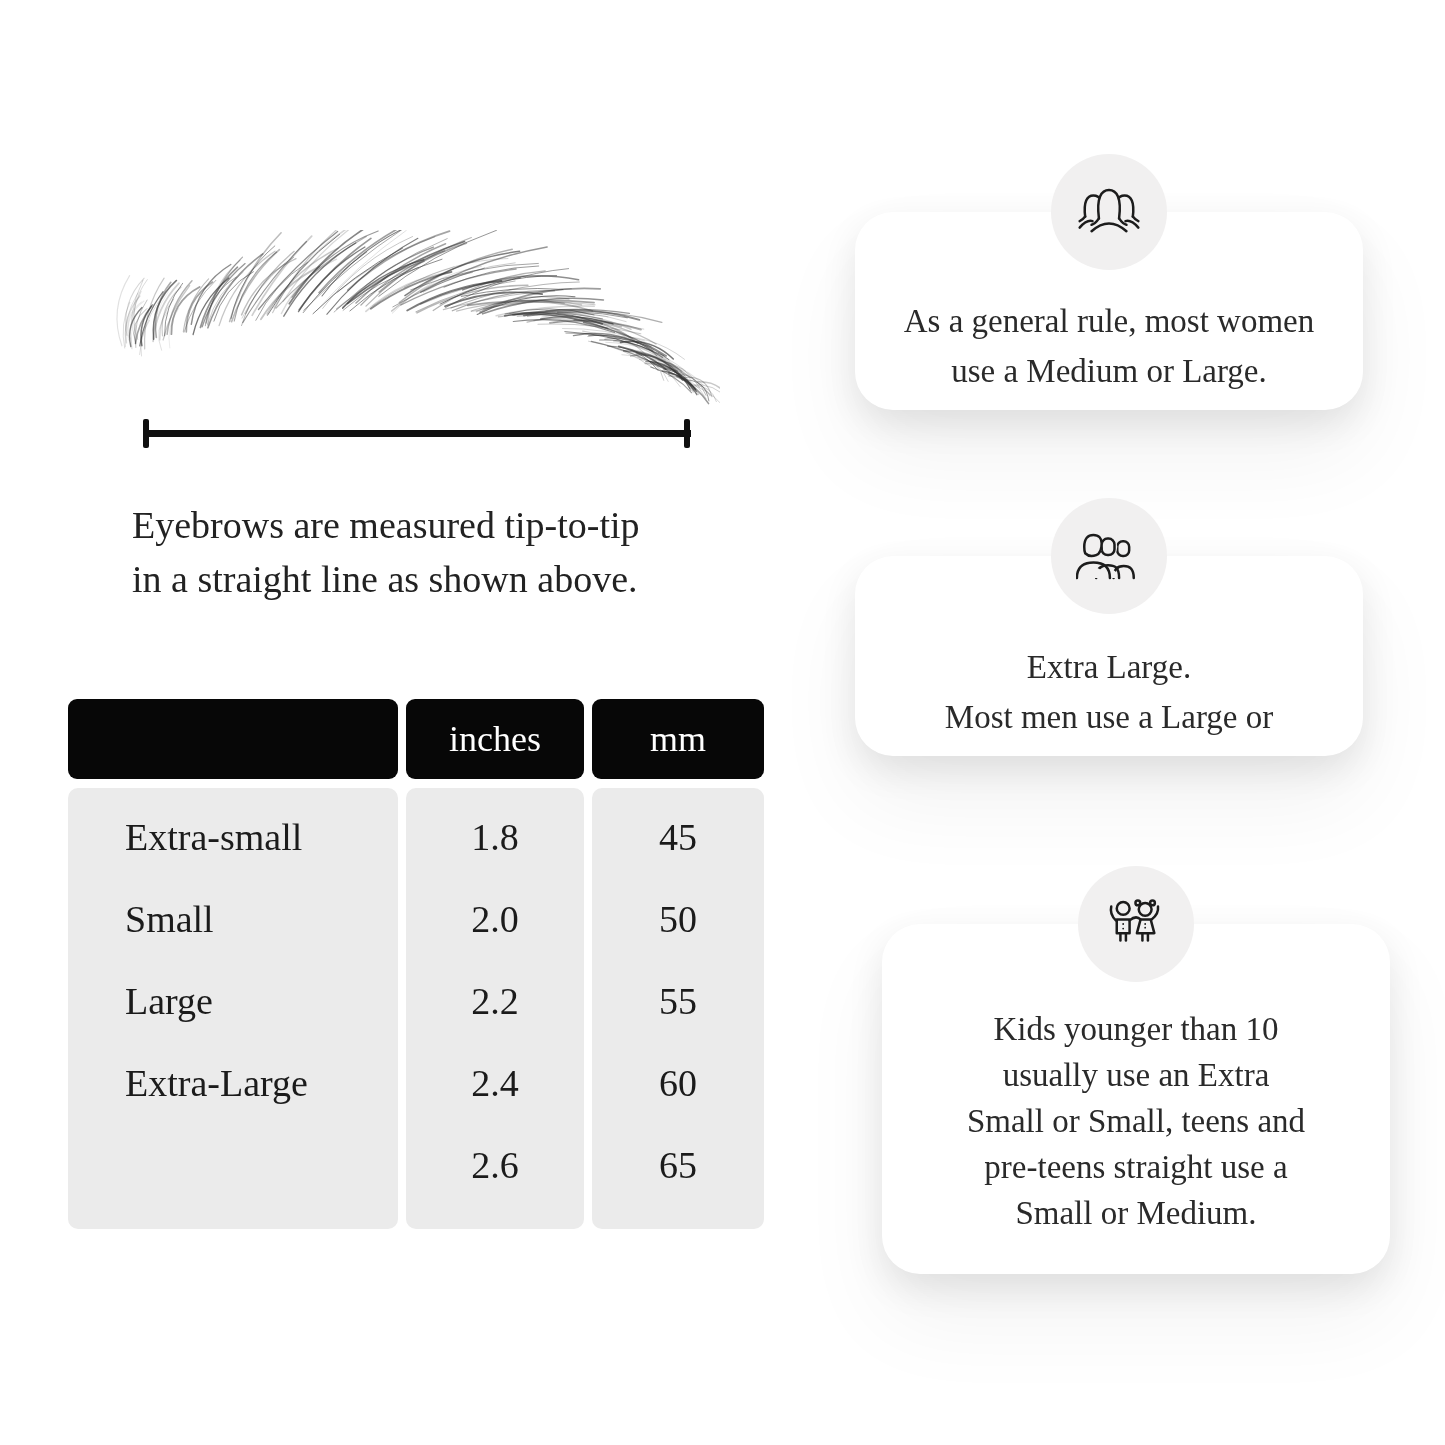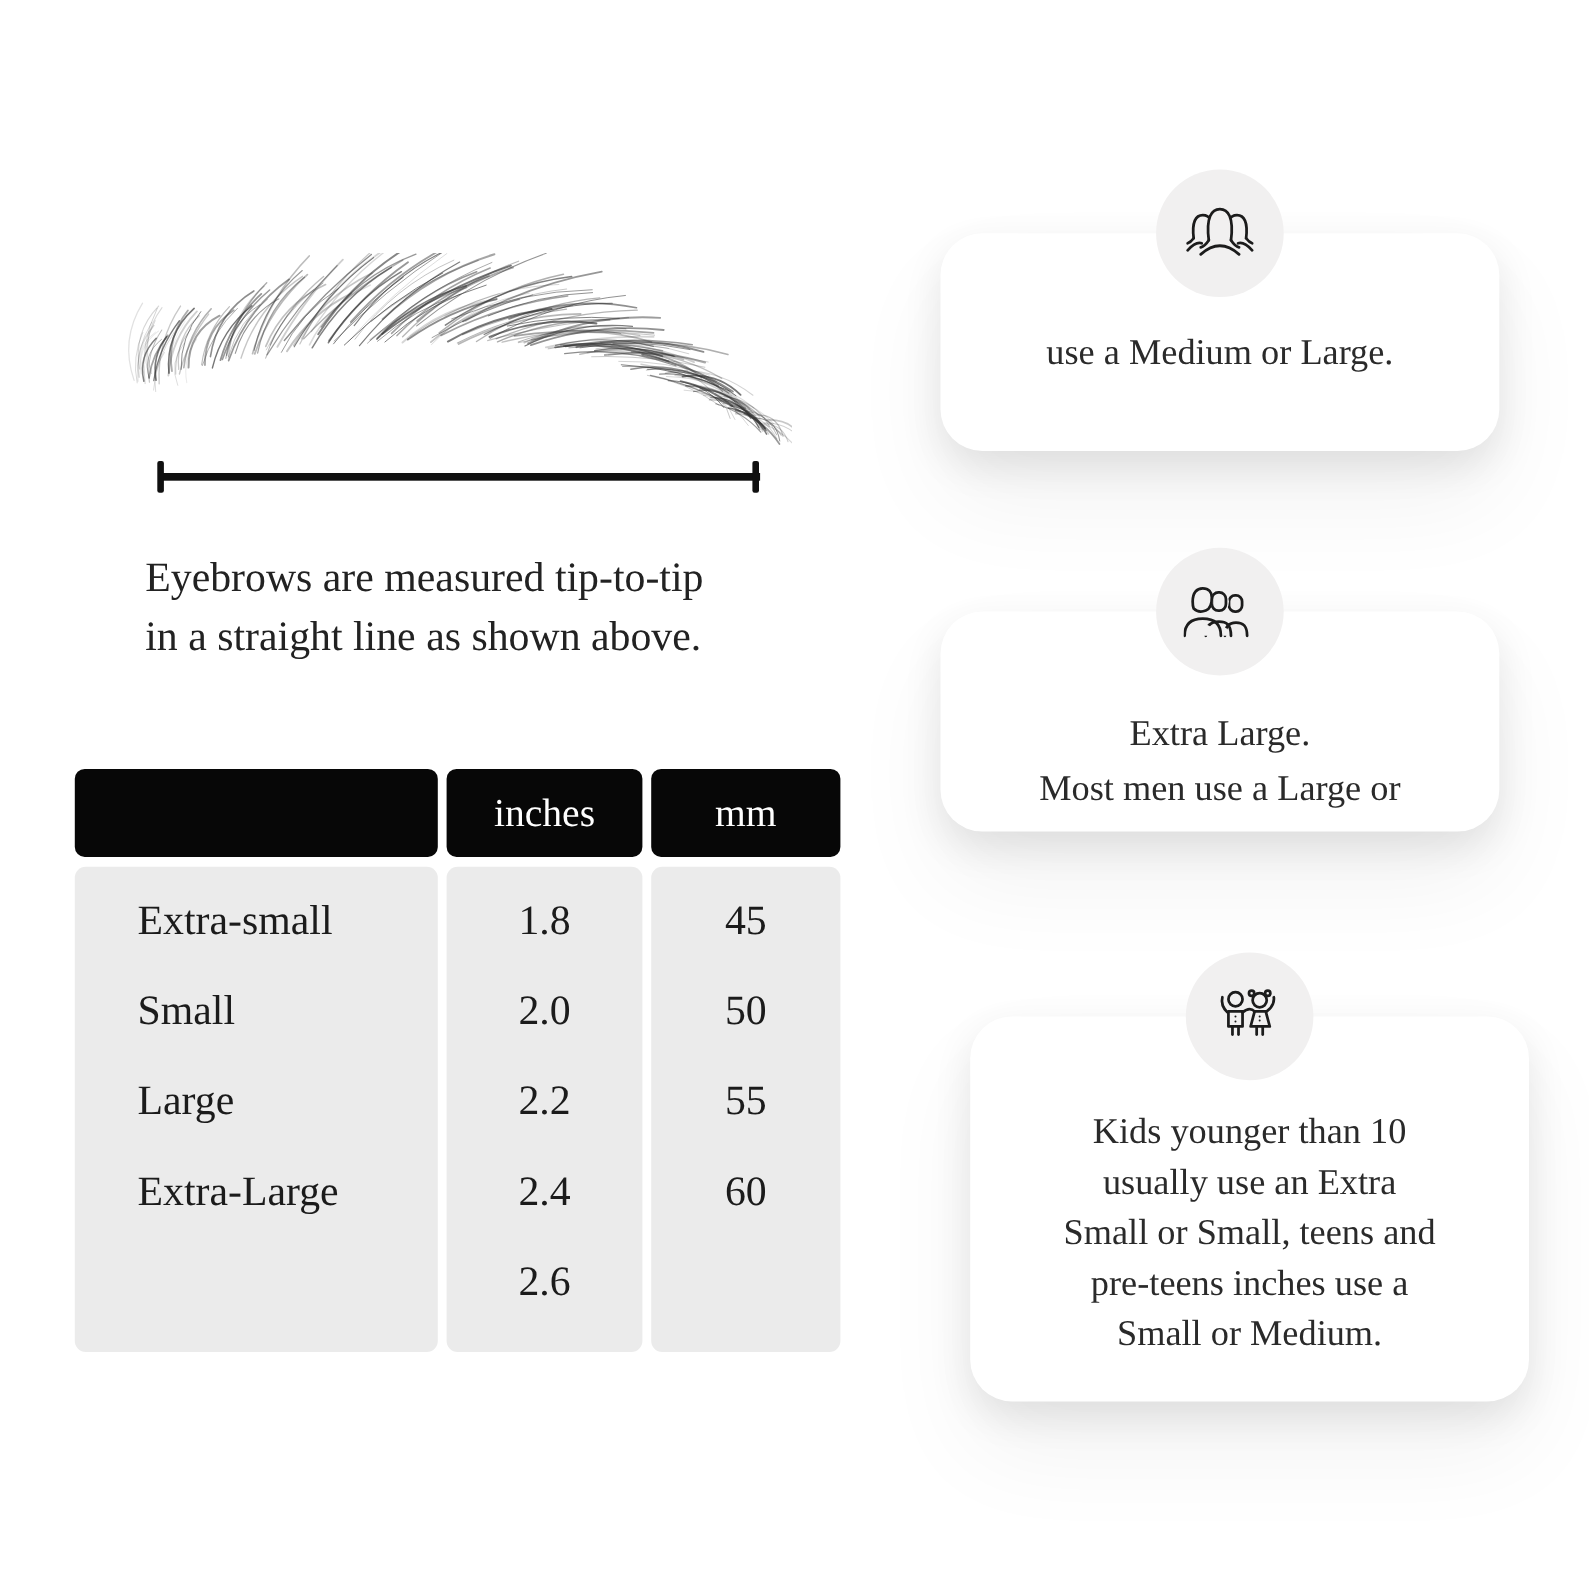--- a/index.html
+++ b/index.html
@@ -286,20 +286,21 @@
     <div class="tcell">2.0</div>
     <div class="tcell">2.2</div>
     <div class="tcell">2.4</div>
     <div class="tcell">2.6</div>
   </div>
   <div class="tcol tcol-mm">
     <div class="tcell">45</div>
     <div class="tcell">50</div>
     <div class="tcell">55</div>
     <div class="tcell">60</div>
+    <div class="tcell">65</div>
   </div>
 </div>
 
 <div class="card card1">
   <div class="icon-circle">
     <svg class="icon-svg" viewBox="0 0 72 54">
       <path class="ink" d="M 10,32 C 8,16 12,9 19,9 C 26,9 30,15 28,30"></path>
       <path class="ink" d="M 10,32 q -3,4 -6,5"></path>
       <path class="ink" d="M 4,44 q 8,-9 14,-7"></path>
       <path class="ink" d="M 62,32 C 64,16 60,9 53,9 C 46,9 42,15 44,30"></path>
@@ -307,20 +308,21 @@
       <path class="ink" d="M 68,44 q -8,-9 -14,-7"></path>
       <ellipse class="occ" cx="36" cy="25" rx="13" ry="20"></ellipse>
       <path class="occ" d="M 17,49 q 19,-20 38,0 z"></path>
       <path class="ink" d="M 25,34 C 22,11 28,3 36,3 C 44,3 50,11 47,34"></path>
       <path class="ink" d="M 25,34 q -4,6 -8,7"></path>
       <path class="ink" d="M 47,34 q 4,6 8,7"></path>
       <path class="ink" d="M 17,48 q 19,-17 38,0"></path>
     </svg>
   </div>
   <div class="card-text">
+    <div>As a general rule, most women</div>
     <div>use a Medium or Large.</div>
   </div>
 </div>
 
 <div class="card card2">
   <div class="icon-circle">
     <svg class="icon-svg" viewBox="0 0 72 56">
       <rect class="ink" x="45" y="12" width="13" height="16" rx="6"></rect>
       <path class="ink" d="M 41,52 c 0,-11 6,-13 11,-13 c 6,0 11,2 11,13"></path>
       <ellipse class="occ" cx="36" cy="18" rx="9" ry="11"></ellipse>
@@ -358,16 +360,16 @@
       <path class="ink" d="M 43,39 v 8"></path>
       <path class="ink" d="M 49,39 v 8"></path>
       <circle class="dot" cx="46" cy="29" r="1"></circle>
       <circle class="dot" cx="46" cy="33" r="1"></circle>
     </svg>
   </div>
   <div class="card-text">
     <div>Kids younger than 10</div>
     <div>usually use an Extra</div>
     <div>Small or Small, teens and</div>
-    <div>pre-teens inches use a</div>
+    <div>pre-teens straight use a</div>
     <div>Small or Medium.</div>
   </div>
 </div>
 
 </body></html>

